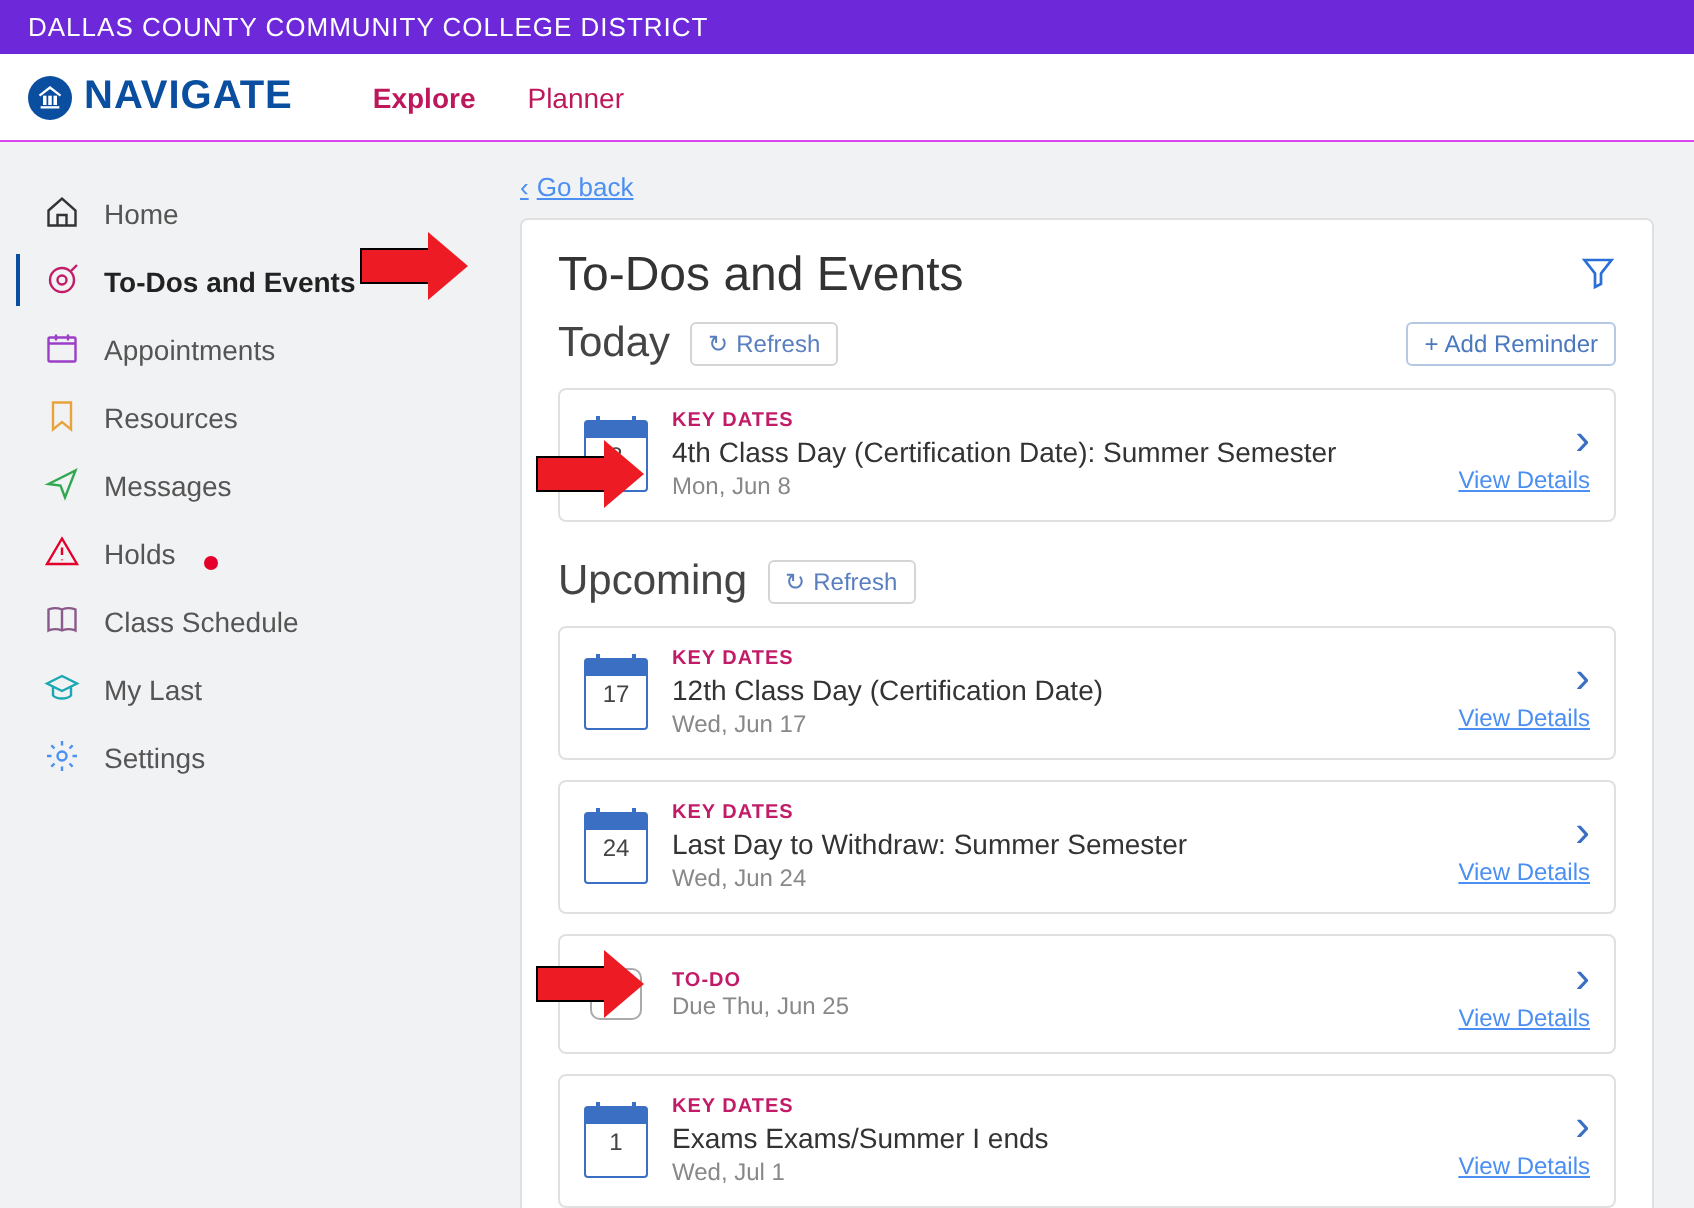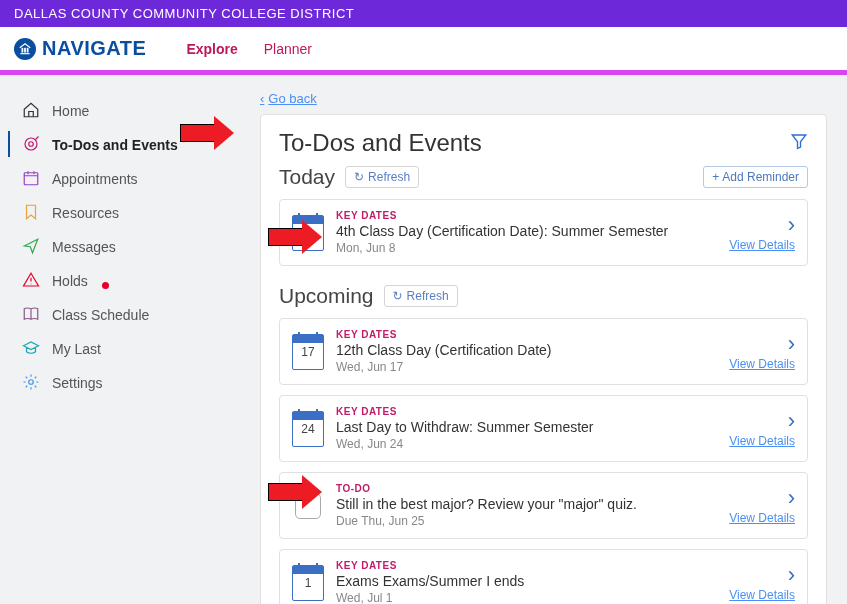--- a/index.html
+++ b/index.html
@@ -1,18 +1,18 @@
 <!DOCTYPE html>
 <html><head>
   <meta charset="utf-8">
   <style>
     * { box-sizing: border-box; margin: 0; padding: 0; }
     body { font-family: Arial, Helvetica, sans-serif; background: #fff; width: 847px; height: 604px; overflow: hidden; }
     .red-banner { background: #6d28d9; color: #fff; padding: 6px 14px; font-size: 13px; font-weight: 400; letter-spacing: 0.5px; }
-    .top-nav { display: flex; align-items: center; padding: 10px 14px; border-bottom: 5px solid #d946ef; }
+    .top-nav { display: flex; align-items: center; padding: 10px 14px; border-bottom: 1px solid #d946ef; }
     .brand { display: flex; align-items: center; gap: 6px; }
     .brand-icon { width: 22px; height: 22px; background: #0a4ea0; border-radius: 50%; display: flex; align-items: center; justify-content: center; color: #fff; font-size: 11px; font-weight: bold; }
     .brand-text { color: #0a4ea0; font-weight: 700; font-size: 20px; letter-spacing: 0.5px; }
     .top-tabs { display: flex; gap: 26px; margin-left: 40px; font-size: 14px; }
     .top-tab { color: #be185d; cursor: pointer; }
     .top-tab.active { font-weight: 600; }
     .layout { display: flex; background: #f1f2f3; height: calc(604px - 67px); }
     .sidebar { width: 240px; padding: 18px 0; background: #f1f2f3; }
     .side-item { display: flex; align-items: flex-end; gap: 12px; padding: 8px 22px; font-size: 14px; color: #555; cursor: pointer; position: relative; }
     .side-item.active { color: #222; font-weight: 600; }
@@ -240,21 +240,20 @@
           <div class="card-right">
             <span class="chevron">›</span>
             <span class="view-details">View Details</span>
           </div>
         </div>
 
         <div class="card">
           <div class="checkbox-icon"></div>
           <div class="card-body">
             <div class="card-tag">TO-DO</div>
-            <div class="card-title">Still in the best major? Review your "major" quiz.</div>
             <div class="card-date">Due Thu, Jun 25</div>
           </div>
           <div class="card-right">
             <span class="chevron">›</span>
             <span class="view-details">View Details</span>
           </div>
         </div>
 
         <div class="card">
           <div class="card-icon">

